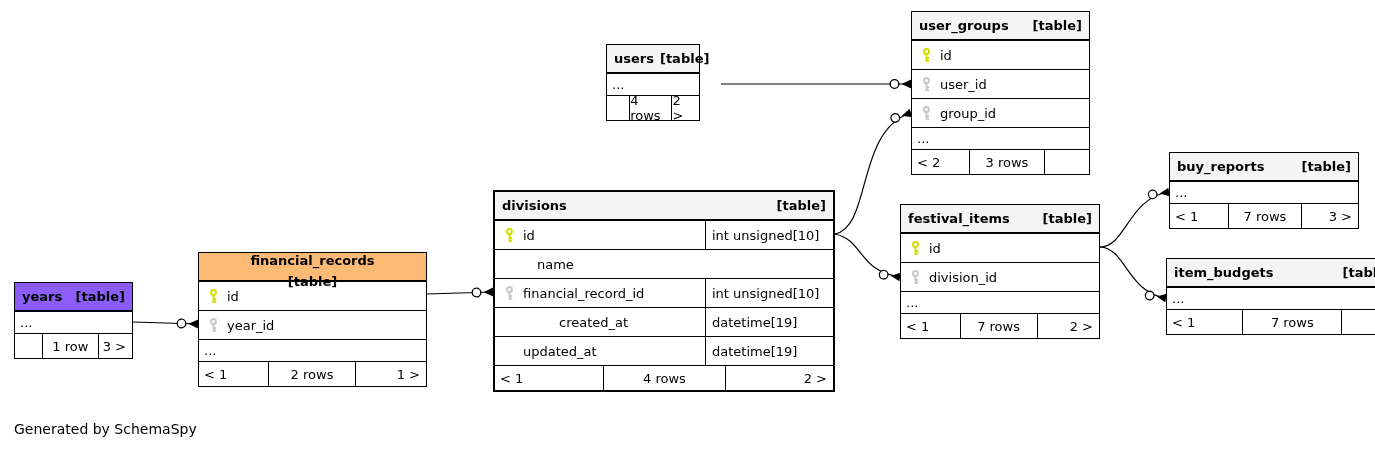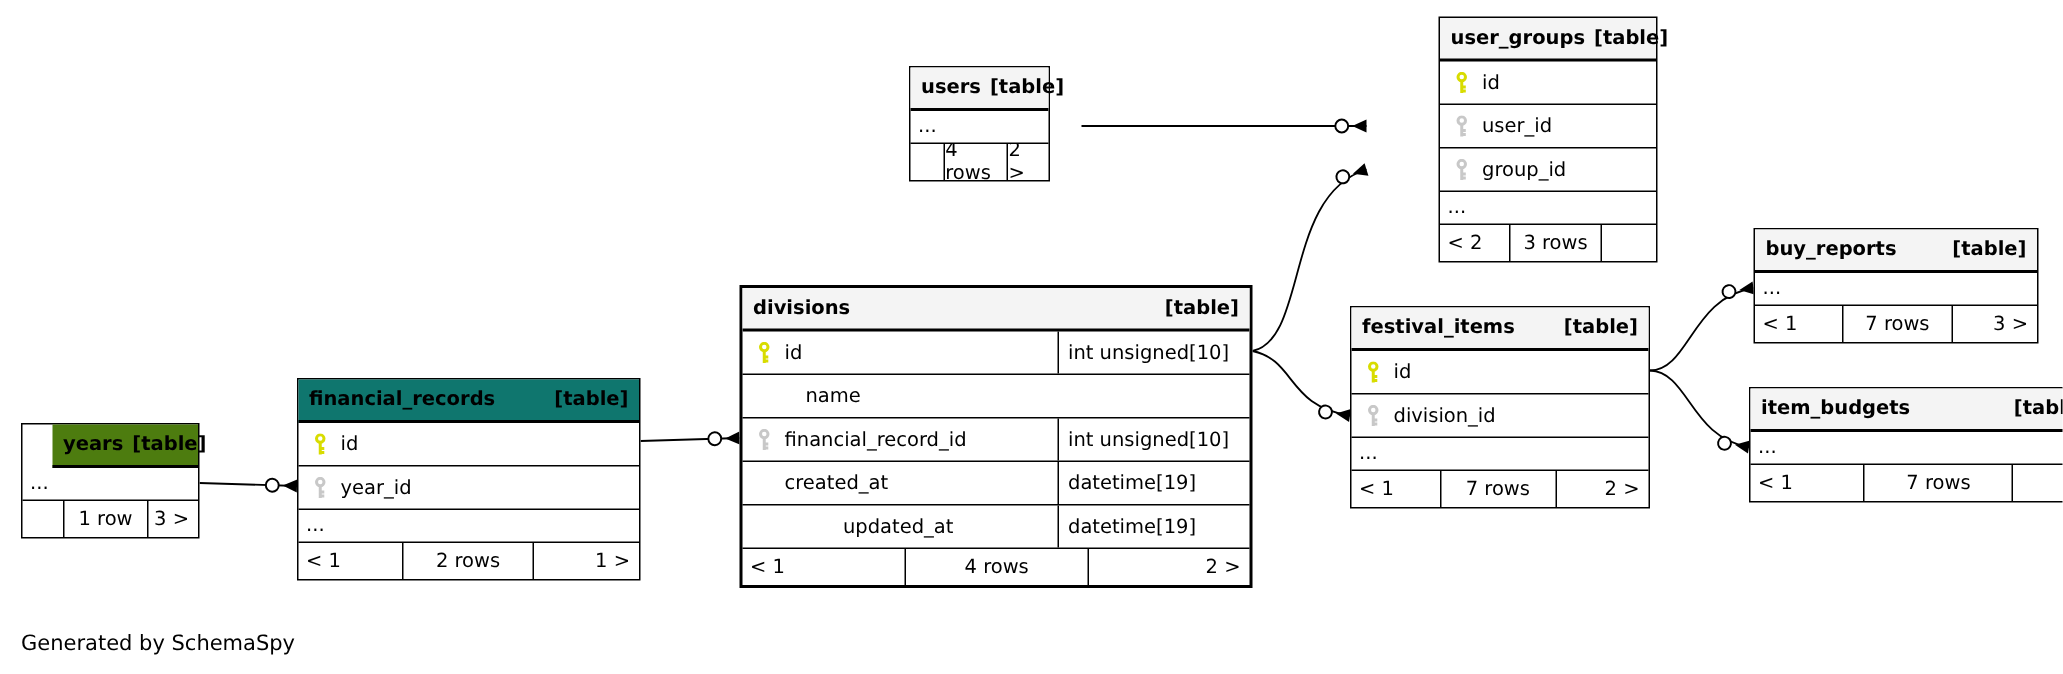--- a/index.html
+++ b/index.html
@@ -80,33 +80,33 @@
     <path d="M133,322 L198,324" class="edge" marker-end="url(#fk-marker)"></path>
     <path d="M427,294 L493,292" class="edge" marker-end="url(#fk-marker)"></path>
     <path d="M835,234 C872,226 856,130 911,113" class="edge" marker-end="url(#fk-marker)"></path>
     <path d="M835,234 C864,240 858,271 900,277" class="edge" marker-end="url(#fk-marker)"></path>
     <path d="M1100,247 C1126,247 1128,198 1169,192" class="edge" marker-end="url(#fk-marker)"></path>
     <path d="M1100,247 C1126,248 1127,292 1166,298" class="edge" marker-end="url(#fk-marker)"></path>
   </svg>
 
 <div id="diagram">
     <div class="table-box" style="left: 14px; top: 282px; width: 119px;">
-      <div class="t-header" style="background: #4d7c0f; margin-left: 20px;">
+      <div class="t-header" style="background: #8b5cf6;">
         <span class="t-name">years</span>
         <span class="t-tag">[table]</span>
       </div>
       <div class="t-row ellipsis">...</div>
       <div class="t-footer">
         <span class="f-cell f-left" style="flex-grow: 25; flex-basis: 0px;"></span>
         <span class="f-cell f-center" style="flex-grow: 62; flex-basis: 0px;">1 row</span>
         <span class="f-cell f-right" style="flex-grow: 31; flex-basis: 0px;">3 &gt;</span>
       </div>
     </div>
     <div class="table-box" style="left: 198px; top: 252px; width: 229px;">
-      <div class="t-header" style="background: #0f766e;">
+      <div class="t-header" style="background: #fdba74; flex-direction: column;">
         <span class="t-name">financial_records</span>
         <span class="t-tag">[table]</span>
       </div>
       <div class="t-row">
         <div class="row-left">
           <span class="key-cell">
             <svg width="11" height="15" viewBox="0 0 11 15">
               <circle cx="5.5" cy="3.4" r="2.5" fill="none" stroke="#d8dc00" stroke-width="2"></circle>
               <path d="M5.5 5.9 V14 M5.5 10 h2.7 M5.5 12.7 h2.7" stroke="#d8dc00" stroke-width="2" fill="none"></path>
             </svg>
@@ -137,21 +137,21 @@
         <span class="t-name">users</span>
         <span class="t-tag">[table]</span>
       </div>
       <div class="t-row ellipsis">...</div>
       <div class="t-footer">
         <span class="f-cell f-left" style="flex-grow: 25; flex-basis: 0px;"></span>
         <span class="f-cell f-center" style="flex-grow: 60; flex-basis: 0px;">4 rows</span>
         <span class="f-cell f-right" style="flex-grow: 30; flex-basis: 0px;">2 &gt;</span>
       </div>
     </div>
-    <div class="table-box" style="left: 911px; top: 11px; width: 146px; margin-left: 48px;">
+    <div class="table-box" style="left: 911px; top: 11px; width: 179px;">
       <div class="t-header" style="background: rgb(244, 244, 244);">
         <span class="t-name">user_groups</span>
         <span class="t-tag">[table]</span>
       </div>
       <div class="t-row">
         <div class="row-left">
           <span class="key-cell">
             <svg width="11" height="15" viewBox="0 0 11 15">
               <circle cx="5.5" cy="3.4" r="2.5" fill="none" stroke="#d8dc00" stroke-width="2"></circle>
               <path d="M5.5 5.9 V14 M5.5 10 h2.7 M5.5 12.7 h2.7" stroke="#d8dc00" stroke-width="2" fill="none"></path>
@@ -218,28 +218,28 @@
             <svg width="11" height="15" viewBox="0 0 11 15">
               <circle cx="5.5" cy="3.4" r="2.5" fill="none" stroke="#c8c8c8" stroke-width="2"></circle>
               <path d="M5.5 5.9 V14 M5.5 10 h2.7 M5.5 12.7 h2.7" stroke="#c8c8c8" stroke-width="2" fill="none"></path>
             </svg>
           </span>
           <span class="col-label">financial_record_id</span>
         </div>
         <span class="type-cell">int unsigned[10]</span>
       </div>
       <div class="t-row">
-        <div class="row-left" style="flex: 0 0 210px;">
+        <div class="row-left" style="flex: 0 0 210px; padding-left: 36px;">
           <span class="key-cell empty"></span>
           <span class="col-label">created_at</span>
         </div>
         <span class="type-cell">datetime[19]</span>
       </div>
       <div class="t-row">
-        <div class="row-left" style="flex: 0 0 210px; padding-left: 39px;">
+        <div class="row-left" style="flex: 0 0 210px;">
           <span class="key-cell empty"></span>
           <span class="col-label">updated_at</span>
         </div>
         <span class="type-cell">datetime[19]</span>
       </div>
       <div class="t-footer">
         <span class="f-cell f-left" style="flex-grow: 108; flex-basis: 0px;">&lt; 1</span>
         <span class="f-cell f-center" style="flex-grow: 128; flex-basis: 0px;">4 rows</span>
         <span class="f-cell f-right" style="flex-grow: 106; flex-basis: 0px;">2 &gt;</span>
       </div>

